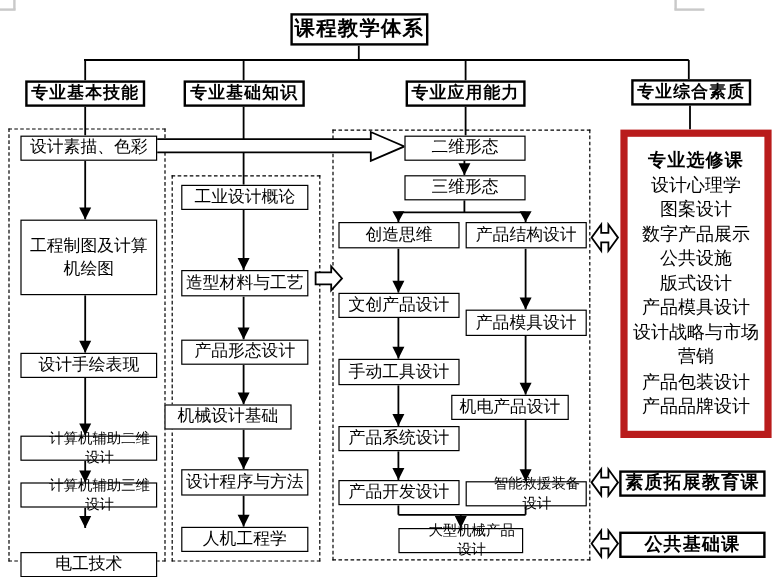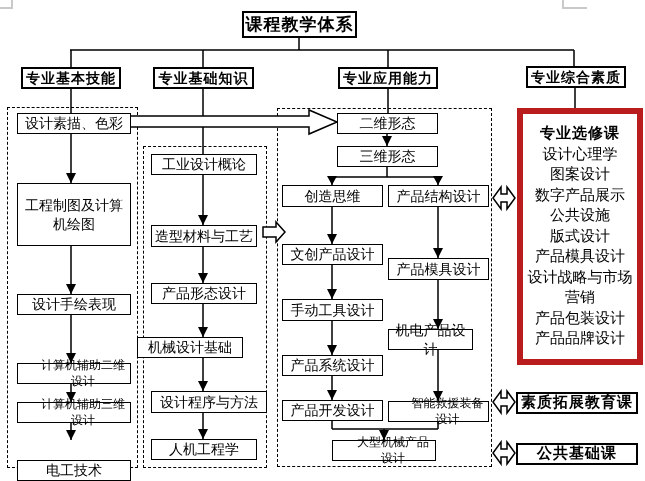--- a/index.html
+++ b/index.html
@@ -79,33 +79,33 @@
   <div class="bx" style="left:17px;top:183px;width:114px;height:63px">工程制图及计算机绘图</div>
   <div class="bx" style="left:17px;top:294px;width:114px;height:21px">设计手绘表现</div>
   <div class="bx sm" style="left:17px;top:363px;width:114px;height:21px">计算机辅助二维设计</div>
   <div class="bx sm" style="left:17px;top:402px;width:114px;height:21px">计算机辅助三维设计</div>
   <div class="bx" style="left:17px;top:460px;width:114px;height:21px">电工技术</div>
 
   <div class="bx" style="left:151px;top:154px;width:106px;height:21px">工业设计概论</div>
   <div class="bx" style="left:151px;top:225px;width:106px;height:22px">造型材料与工艺</div>
   <div class="bx" style="left:151px;top:283px;width:106px;height:21px">产品形态设计</div>
   <div class="bx" style="left:137px;top:337px;width:106px;height:21px">机械设计基础</div>
-  <div class="bx" style="left:151px;top:391px;width:116px;height:22px">设计程序与方法</div>
+  <div class="bx" style="left:151px;top:391px;width:106px;height:22px">设计程序与方法</div>
   <div class="bx" style="left:151px;top:439px;width:106px;height:21px">人机工程学</div>
 
   <div class="bx" style="left:337px;top:113px;width:101px;height:21px">二维形态</div>
   <div class="bx" style="left:337px;top:146px;width:101px;height:21px">三维形态</div>
   <div class="bx" style="left:282px;top:185px;width:101px;height:22px">创造思维</div>
   <div class="bx" style="left:282px;top:244px;width:101px;height:21px">文创产品设计</div>
   <div class="bx" style="left:282px;top:299px;width:101px;height:22px">手动工具设计</div>
   <div class="bx" style="left:282px;top:355px;width:101px;height:21px">产品系统设计</div>
   <div class="bx" style="left:282px;top:400px;width:101px;height:21px">产品开发设计</div>
   <div class="bx" style="left:388px;top:185px;width:101px;height:22px">产品结构设计</div>
   <div class="bx" style="left:388px;top:258px;width:101px;height:22px">产品模具设计</div>
-  <div class="bx" style="left:388px;top:329px;width:85px;height:21px">机电产品设计</div>
+  <div class="bx" style="left:376px;top:329px;width:98px;height:21px">机电产品设计</div>
   <div class="bx sm" style="left:388px;top:401px;width:101px;height:21px">智能救援装备设计</div>
   <div class="bx sm" style="left:332px;top:440px;width:104px;height:21px">大型机械产品设计</div>
 
   <div id="electives">
     <div class="el-line el-title">专业选修课</div>
     <div class="el-line">设计心理学</div>
     <div class="el-line">图案设计</div>
     <div class="el-line">数字产品展示</div>
     <div class="el-line">公共设施</div>
     <div class="el-line">版式设计</div>

